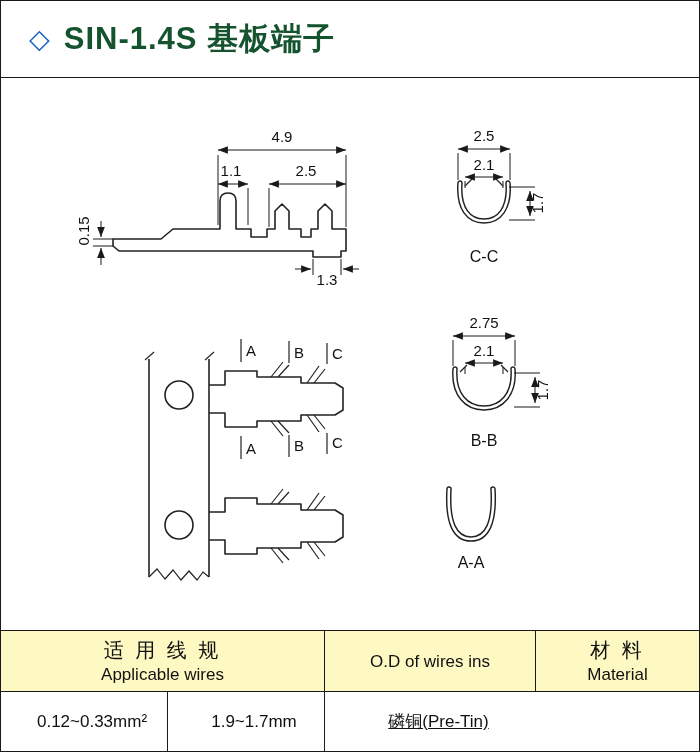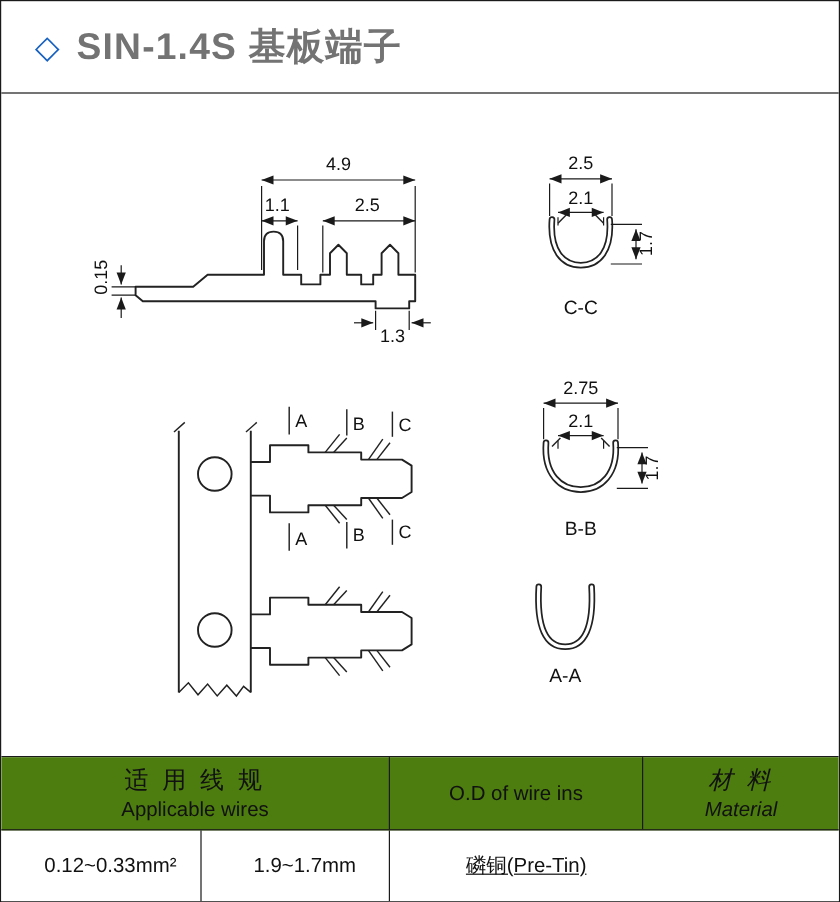--- a/index.html
+++ b/index.html
@@ -8,41 +8,41 @@
     border:1.5px solid #1a1a1a; background:#fff; overflow:hidden;
     font-family:"Liberation Sans", sans-serif; color:#111;
   }
   
   .header {
     position:absolute; top:0; left:0; right:0; height:77px;
     border-bottom:1.5px solid #1a1a1a;
     display:flex; align-items:center; padding-left:28px; gap:14px; box-sizing:border-box;
   }
   .diamond { color:#1560c0; font-size:27px; line-height:1; }
-  .title   { color:#737373; font-size:31px; font-weight:bold; letter-spacing:1px; }
+  .title   { color:#14532d; font-size:31px; font-weight:bold; letter-spacing:1px; }
   
   .drawing { position:absolute; top:78px; left:0; width:700px; height:551px; }
   svg text { font-family:"Liberation Sans", sans-serif; }
   .dtxt { font-size:15px; fill:#111; text-anchor:middle; }
   .mtxt { font-size:15px; fill:#111; text-anchor:start; }
   .lbl  { font-size:16px; fill:#111; text-anchor:middle; }
   .ln   { fill:none; stroke:#222; stroke-width:1.6; stroke-linejoin:round; }
   .thin { fill:none; stroke:#222; stroke-width:1.2; }
   .dim  { stroke:#1a1a1a; stroke-width:1; fill:none; }
   .ext  { stroke:#1a1a1a; stroke-width:1; fill:none; }
   .wallo{ fill:none; stroke:#222; stroke-width:5.5; stroke-linecap:round; }
   .walli{ fill:none; stroke:#fff; stroke-width:2.6; stroke-linecap:round; }
   
   .spec-table { position:absolute; left:0; right:0; bottom:0; border-top:1.5px solid #1a1a1a; background:#fff; }
   .thead {
     display:grid; grid-template-columns:324px 211px auto; height:60px;
-    background:#4d7c0f; border-bottom:1.5px solid #1a1a1a;
+    background:#fef9c3; border-bottom:1.5px solid #1a1a1a;
   }
   .th { border-right:1.5px solid #1a1a1a; display:flex; flex-direction:column; justify-content:center; align-items:center; }
-  .th:last-child { border-right:none;font-style:italic; }
+  .th:last-child { border-right:none; }
   .zh { font-size:20px; letter-spacing:3px; }
   .en { font-size:17px; margin-top:1px; }
   .trow { display:grid; grid-template-columns:167px 157px 211px auto; height:59px; }
   .td { border-right:1.5px solid #1a1a1a; display:flex; align-items:center; justify-content:center; font-size:17px;margin-left:16px; }
   .td:last-child { border-right:none;text-decoration:underline; }
 </style>
 </head>
 <body>
 
 <div class="page">
@@ -195,21 +195,21 @@
     </g>
   </svg>
 
   <div class="spec-table">
     <div class="thead">
       <div class="th">
         <div class="zh">适 用 线 规</div>
         <div class="en">Applicable wires</div>
       </div>
       <div class="th">
-        <div class="en">O.D of wire ins</div>
+        <div class="en">O.D of wires ins</div>
       </div>
       <div class="th">
         <div class="zh">材 料</div>
         <div class="en">Material</div>
       </div>
     </div>
     <div class="trow">
       <div class="td">0.12~0.33mm²</div>
       <div class="td">1.9~1.7mm</div>
       <div class="td">磷铜(Pre-Tin)</div>

